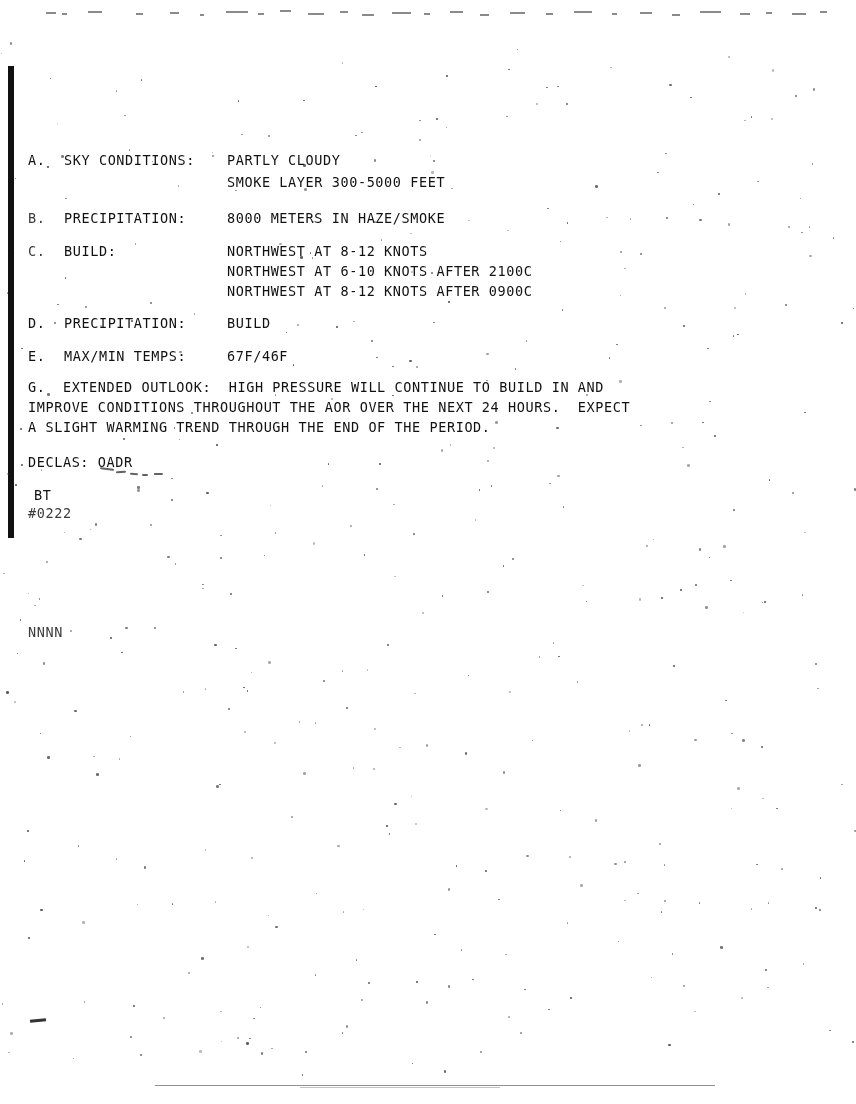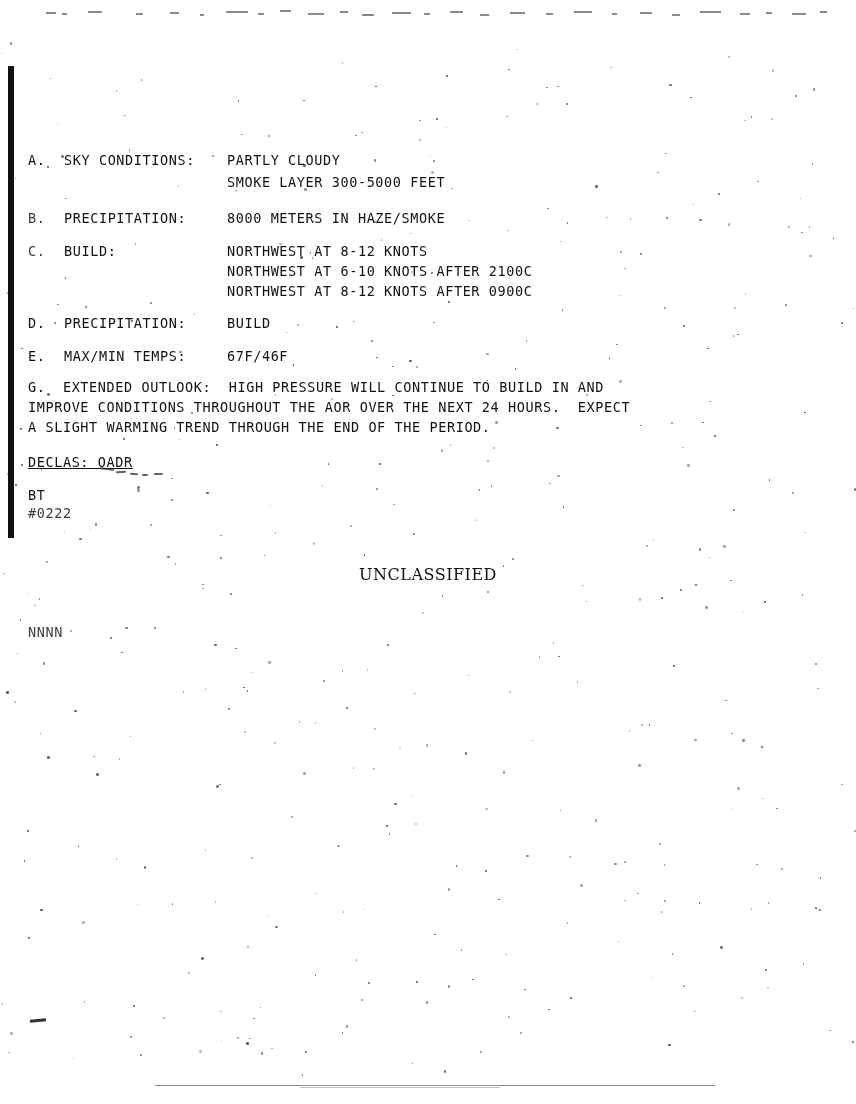--- a/index.html
+++ b/index.html
@@ -203,26 +203,25 @@
     <div class="tele lbl-text" style="top:346px;">MAX/MIN TEMPS:</div>
     <div class="tele val-text" style="top:346px;">67F/46F</div>
   </div>
 
   <div>
     <div class="tele full-text" style="top:377px;">G.  EXTENDED OUTLOOK:  HIGH PRESSURE WILL CONTINUE TO BUILD IN AND</div>
     <div class="tele full-text" style="top:397px;">IMPROVE CONDITIONS THROUGHOUT THE AOR OVER THE NEXT 24 HOURS.  EXPECT</div>
     <div class="tele full-text" style="top:417px;">A SLIGHT WARMING TREND THROUGH THE END OF THE PERIOD.</div>
   </div>
 
-  <div class="tele full-text" style="top:452px;text-decoration:underline;">DECLAS: OADR</div>
-
-  <div class="tele full-text" style="top:485px;">BT</div>
+  <div class="tele full-text" style="top:452px;">DECLAS: OADR</div>
+
+  <div class="tele full-text" style="top:485px;margin-left:6px;">BT</div>
   <div class="tele full-text faint" style="top:503px;">#0222</div>
 
-  <div class="unclassified">UNCLASSIFIED</div>
 
   <div class="tele full-text faint" style="top:622px;">NNNN</div>
 
 </div>
 
 <div class="smudge">
   <i style="left:0px;  top:2px; width:14px; transform:rotate(8deg);"></i>
   <i style="left:16px; top:5px; width:10px; transform:rotate(-4deg);"></i>
   <i style="left:30px; top:7px; width:8px;  transform:rotate(3deg);"></i>
   <i style="left:42px; top:8px; width:6px;"></i>

